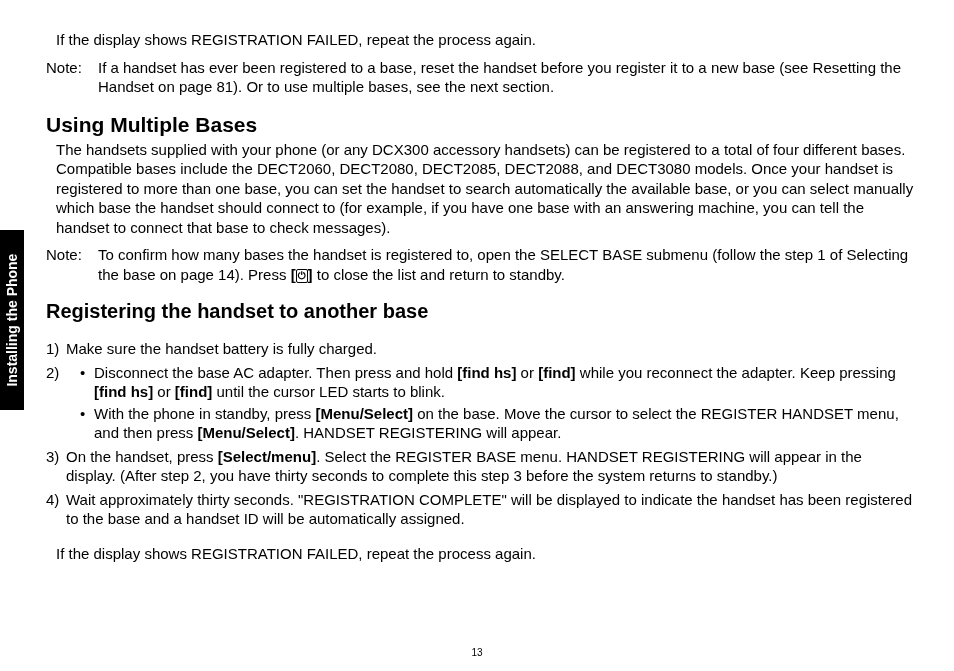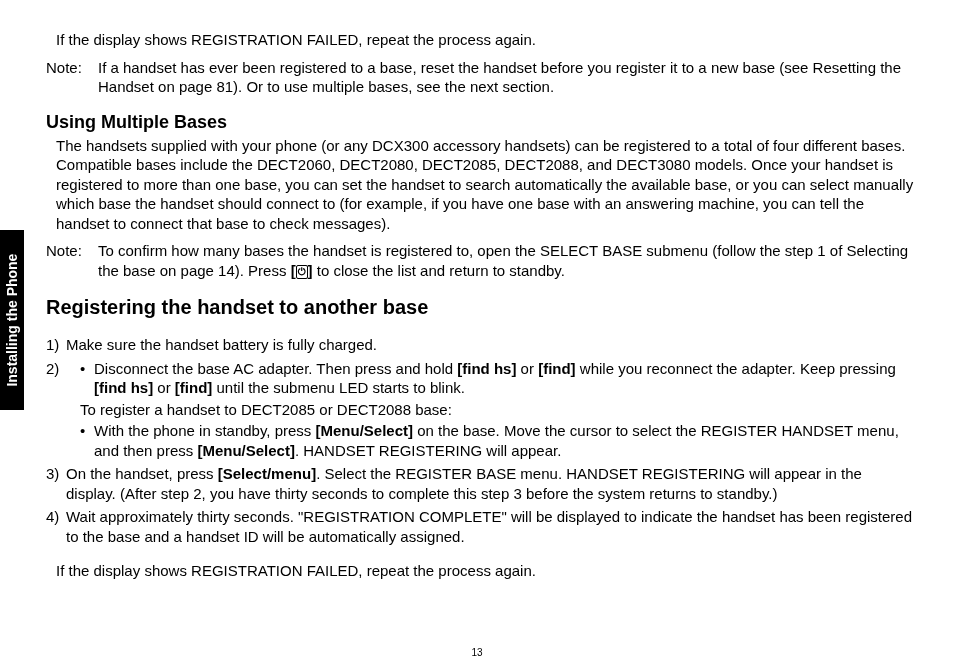--- a/index.html
+++ b/index.html
@@ -42,21 +42,21 @@
     display: flex;
     margin: 0 0 14px 0;
   }
   .note-label {
     flex: 0 0 52px;
   }
   .note-text {
     flex: 1;
   }
   h2 {
-    font-size: 18px;
+    font-size: 21px;
     font-weight: bold;
     margin: 0 0 2px 0;
   }
   h3 {
     font-size: 20px;
     font-weight: bold;
     margin: 4px 0 2px 0;
   }
   .numlist {
     padding-left: 20px;
@@ -137,24 +137,23 @@
 
   <ul class="numlist">
     <li>
       <span class="num">1)</span>
       <span>Make sure the handset battery is fully charged.</span>
     </li>
     <li>
       <span class="num">2)</span>
       <ul class="bullets">
         <li>
-          <span>Disconnect the base AC adapter. Then press and hold </span><span class="b">[find hs]</span><span> or </span><span class="b">[find]</span><span> while you reconnect the adapter. Keep pressing </span><span class="b">[find hs]</span><span> or </span><span class="b">[find]</span><span> until the submenu LED starts to blink.</span>
+          <span>Disconnect the base AC adapter. Then press and hold </span><span class="b">[find hs]</span><span> or </span><span class="b">[find]</span><span> while you reconnect the adapter. Keep pressing </span><span class="b">[find hs]</span><span> or </span><span class="b">[find]</span><span> until the cursor LED starts to blink.</span>
         </li>
       </ul>
-      <p class="indented para">To register a handset to DECT2085 or DECT2088 base:</p>
       <ul class="bullets">
         <li>
           <span>With the phone in standby, press </span><span class="b">[Menu/Select]</span><span> on the base. Move the cursor to select the REGISTER HANDSET menu, and then press </span><span class="b">[Menu/Select]</span><span>. HANDSET REGISTERING will appear.</span>
         </li>
       </ul>
     </li>
     <li>
       <span class="num">3)</span>
       <span>On the handset, press </span><span class="b">[Select/menu]</span><span>. Select the REGISTER BASE menu. HANDSET REGISTERING will appear in the display. (After step 2, you have thirty seconds to complete this step 3 before the system returns to standby.)</span>
     </li>

